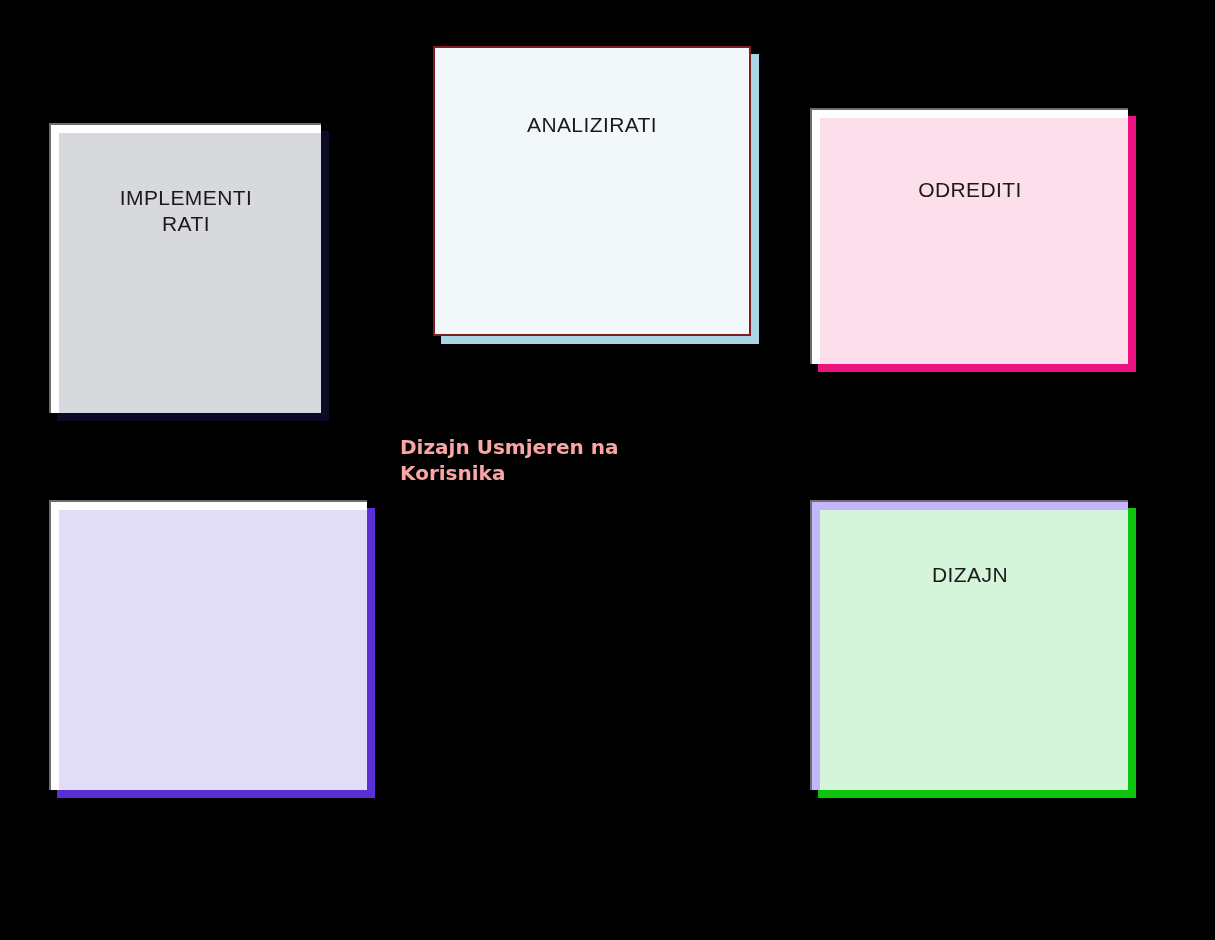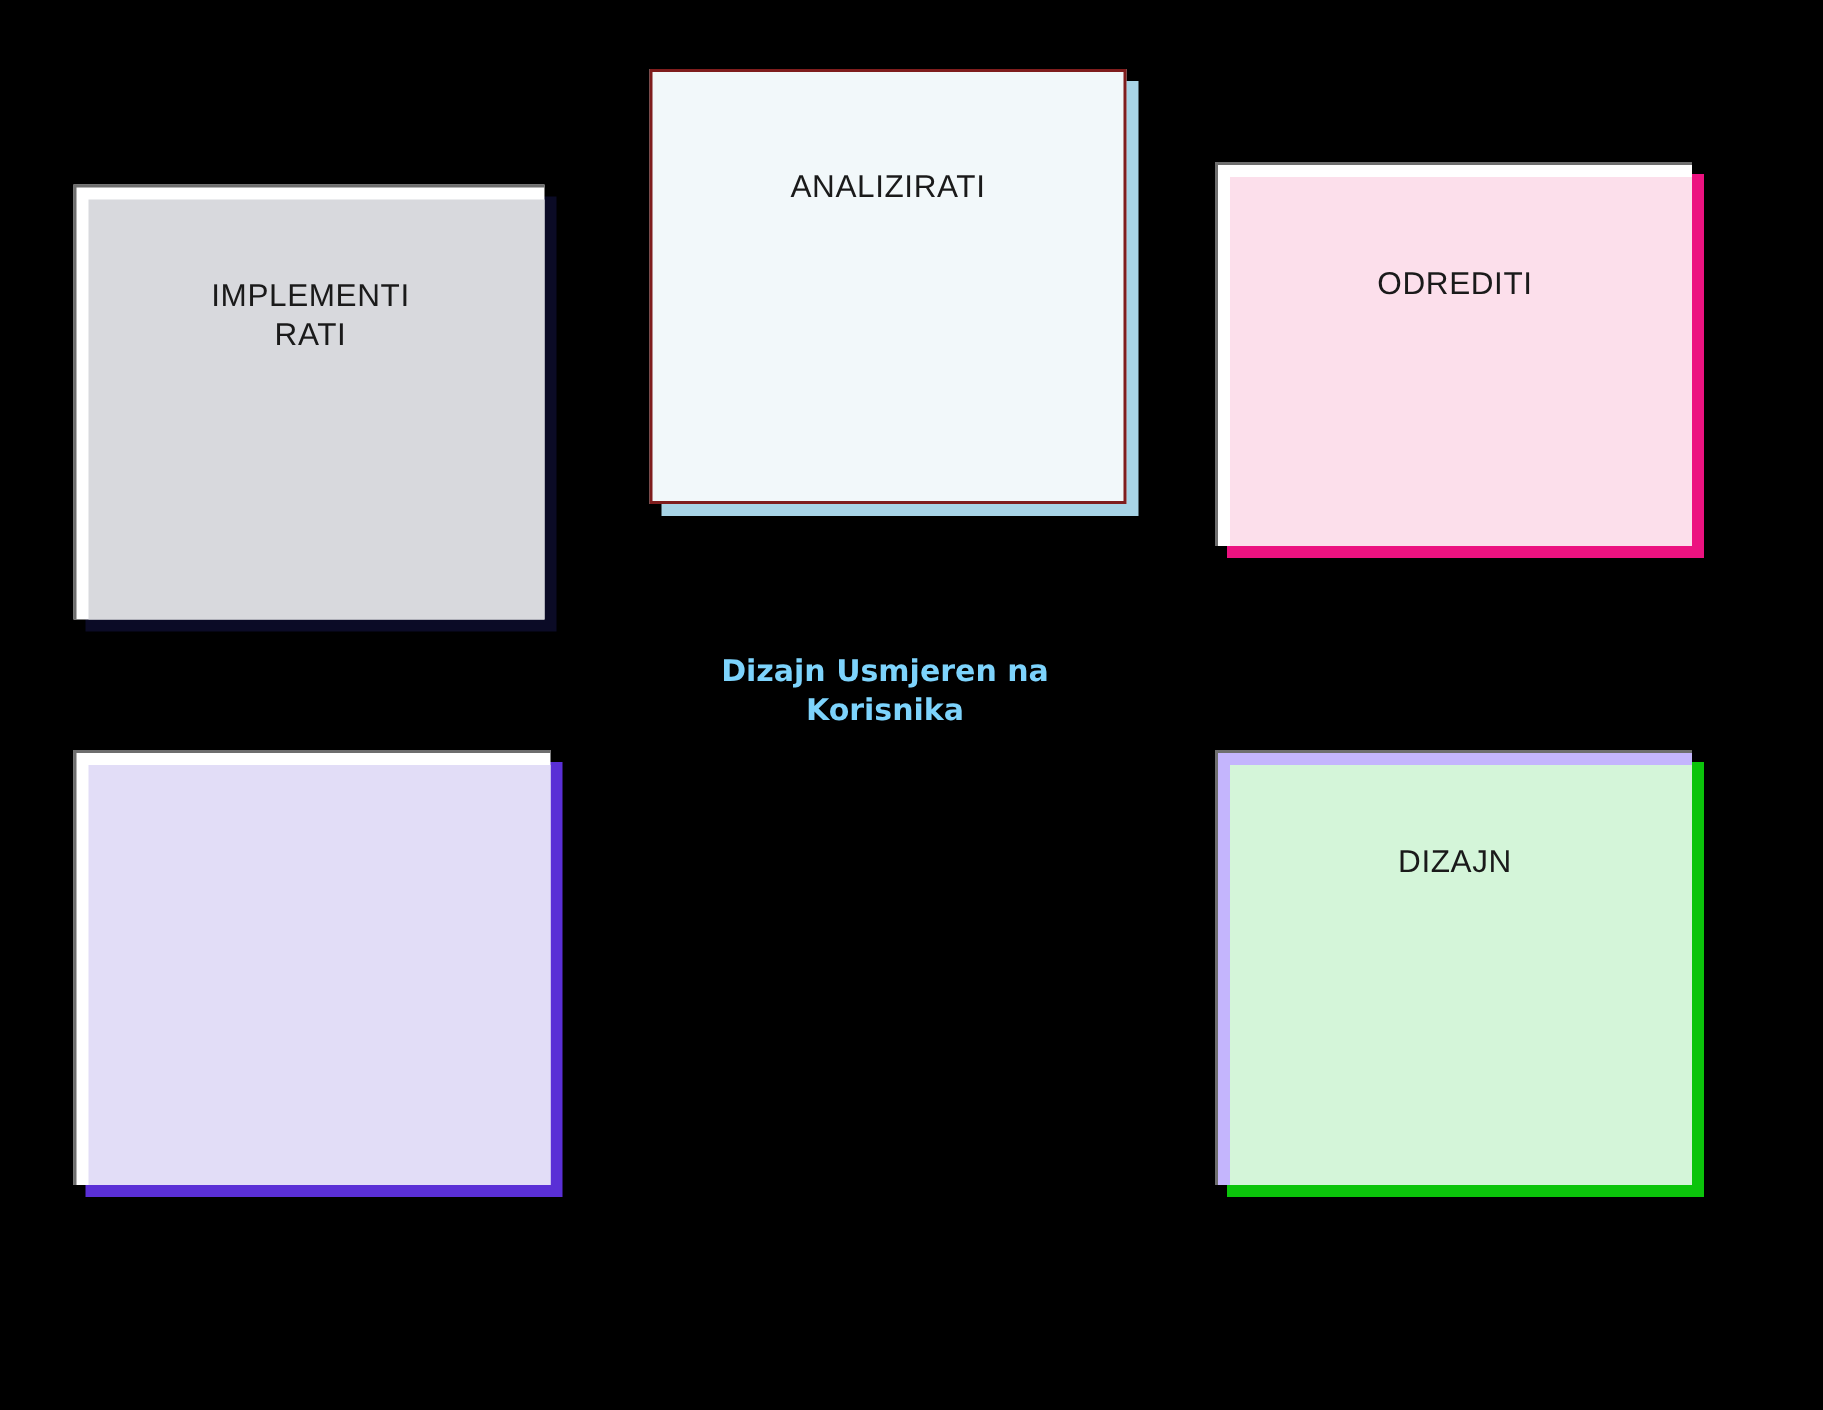--- a/index.html
+++ b/index.html
@@ -81,21 +81,21 @@
     border: 2px solid #7f1d1d;
   }
   #node-analizirati .node-label {
     top: 64px;
   }
 
   
   #node-implementirati {
     left: 49px;
     top: 123px;
-    width: 314px;
+    width: 272px;
     height: 290px;
   }
   #node-implementirati .plate {
     background: #0b0b26;
   }
   #node-implementirati .face {
     background: #ffffff;
     border: 2px solid #6e6e6e;
     border-right: none;
     border-bottom: none;
@@ -176,22 +176,22 @@
   #node-dizajn .node-label {
     top: 60px;
   }
 
   
   #center-caption {
     position: absolute;
     left: 400px;
     top: 434px;
     width: 380px;
-    text-align: center;
-    color: #7dd3fc;
+    text-align: left;
+    color: #fca5a5;
     font-family: "DejaVu Sans", sans-serif;
     font-weight: 700;
     font-size: 20px;
     line-height: 26px;
     white-space: pre-line;
   }
 </style>
 </head>
 <body>
 

